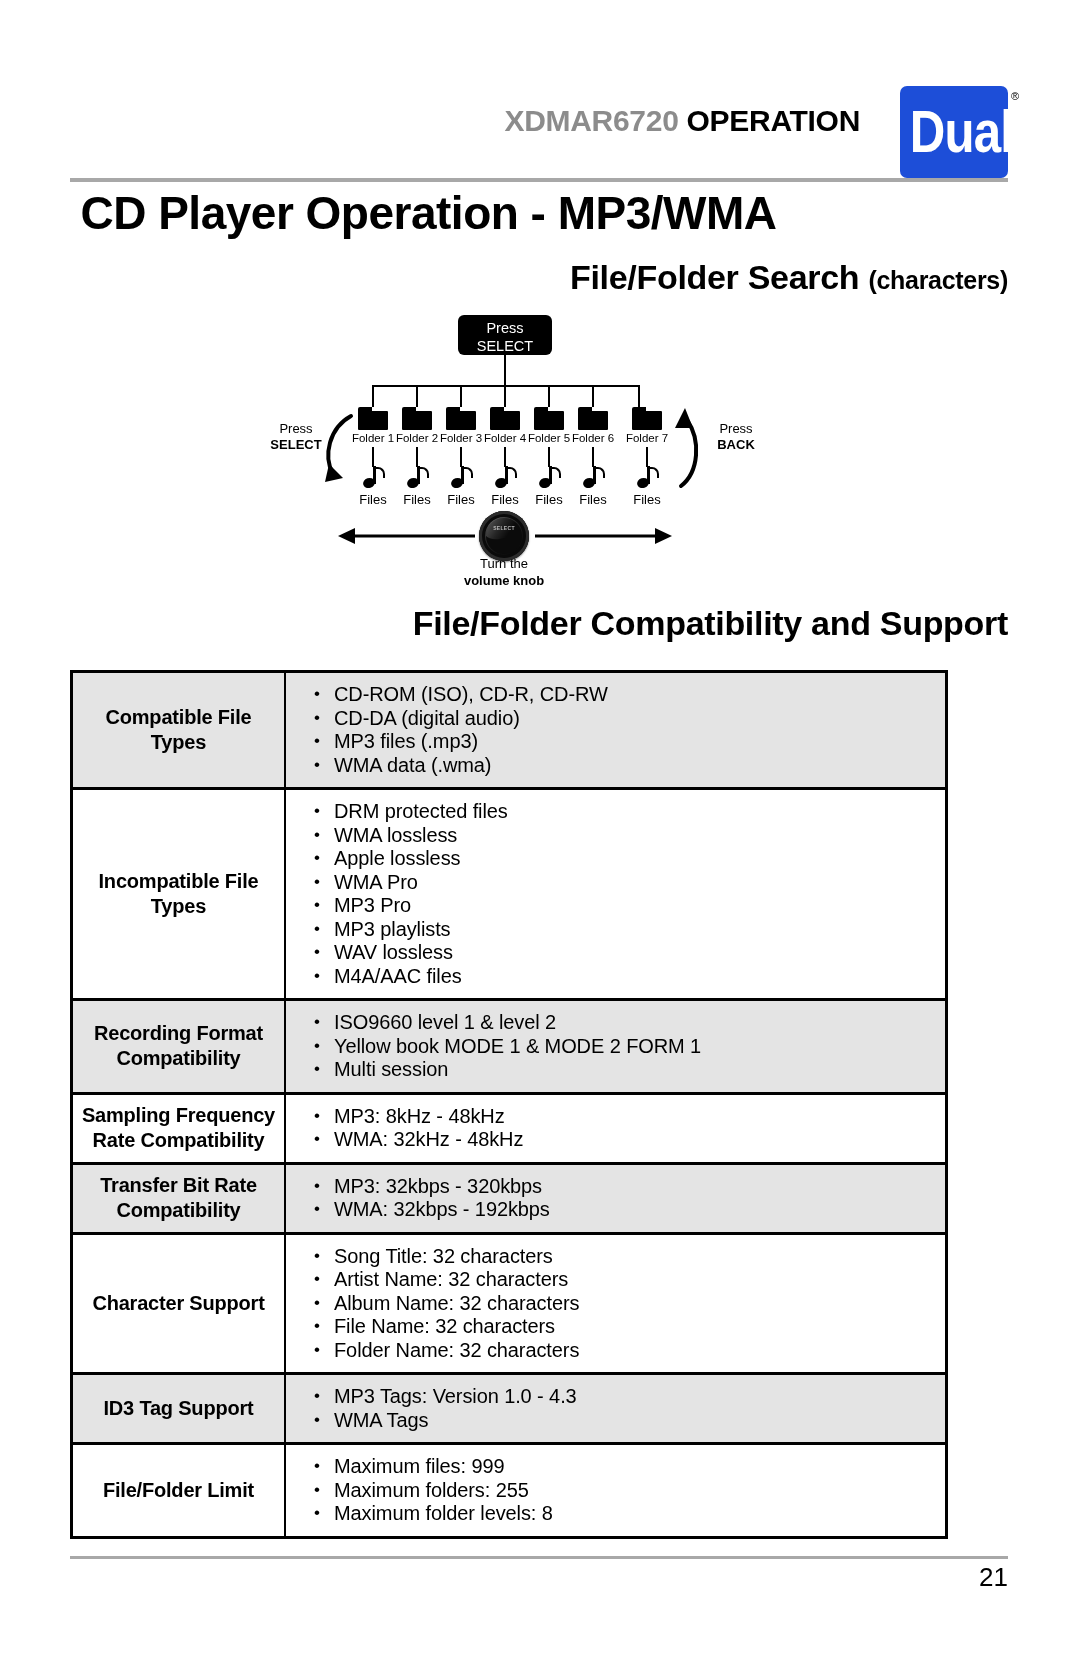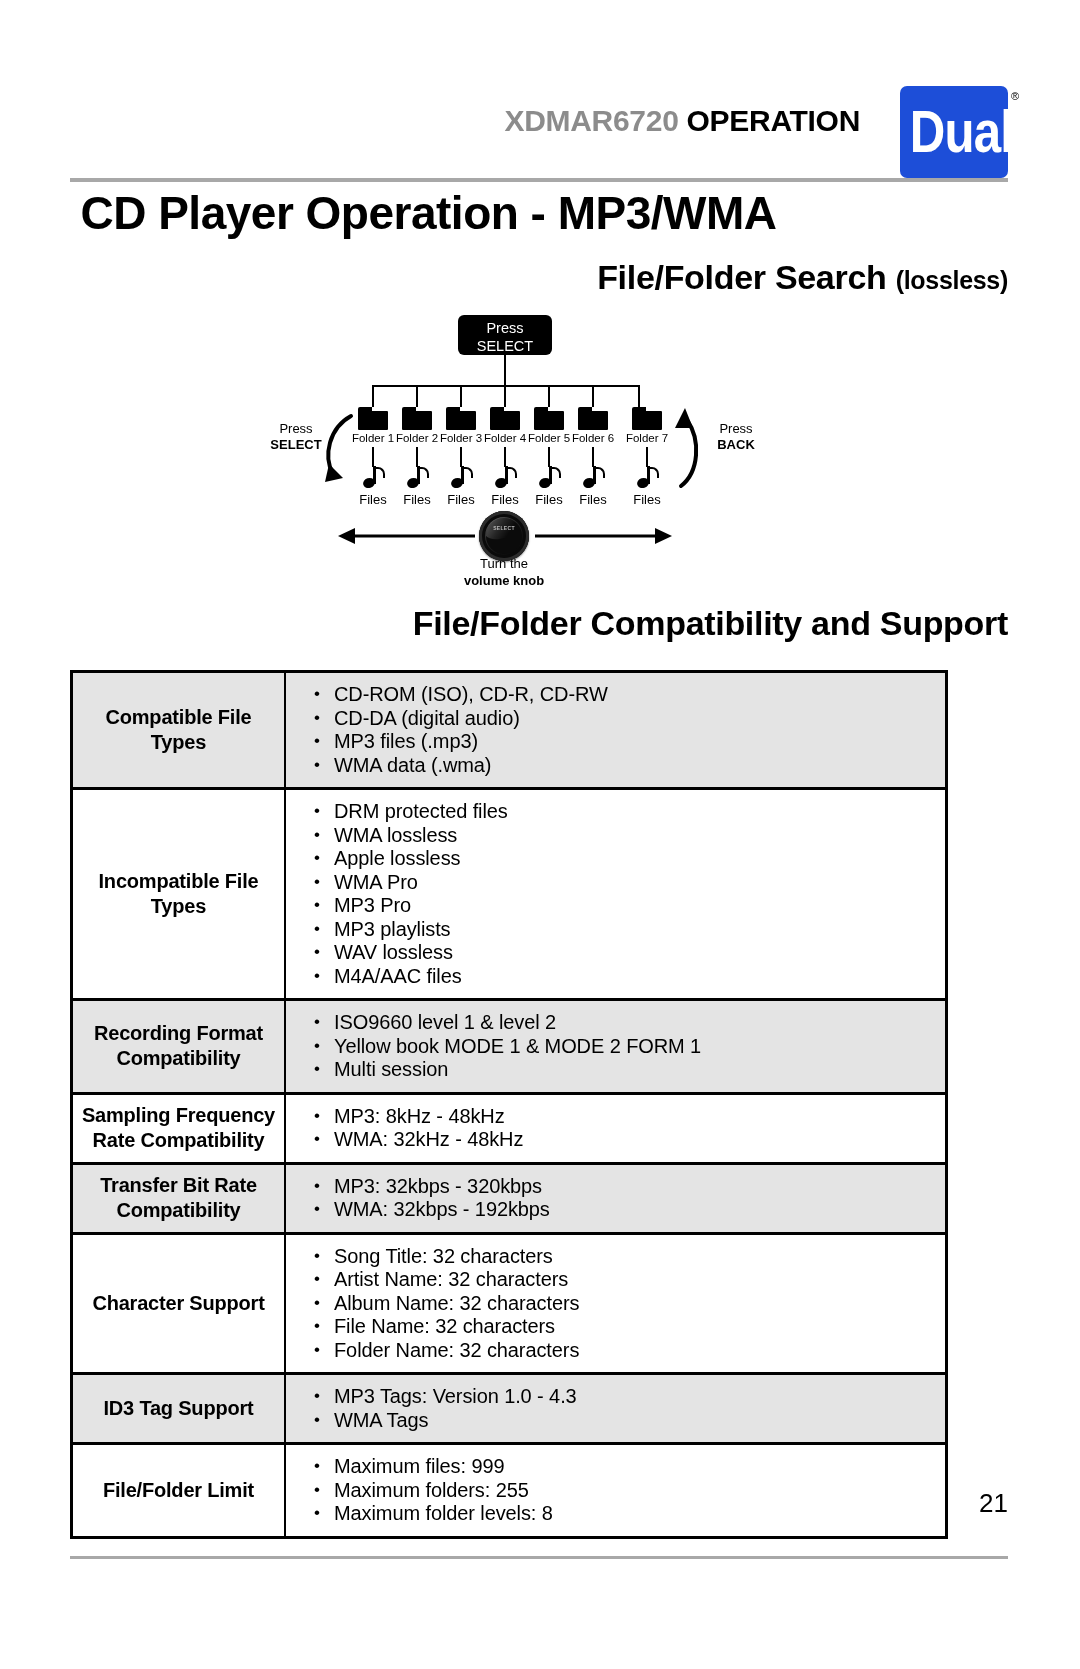--- a/index.html
+++ b/index.html
@@ -375,21 +375,21 @@
     position: absolute;
     left: 2px;
     top: -1px;
     font-size: 17px;
   }
 
   
   .page-number {
     position: absolute;
     right: 72px;
-    top: 1488px;
+    top: 1562px;
     font-size: 26px;
   }
 </style>
 </head>
 <body>
 
 <div class="page">
 
   <div class="header">
     <div class="header-title">
@@ -401,21 +401,21 @@
       <span class="logo-reg">®</span>
     </div>
   </div>
 
   <div class="rule-top"></div>
 
   <div class="page-title">CD Player Operation - MP3/WMA</div>
 
   <div class="subtitle-1">
     <span>File/Folder Search</span>
-    <span class="cont">(lossless)</span>
+    <span class="cont">(characters)</span>
   </div>
 
   <div class="diagram">
 
     <div class="badge">
       <div>Press SELECT</div>
       <div>to begin</div>
     </div>
 
     <div class="vline-main"></div>

